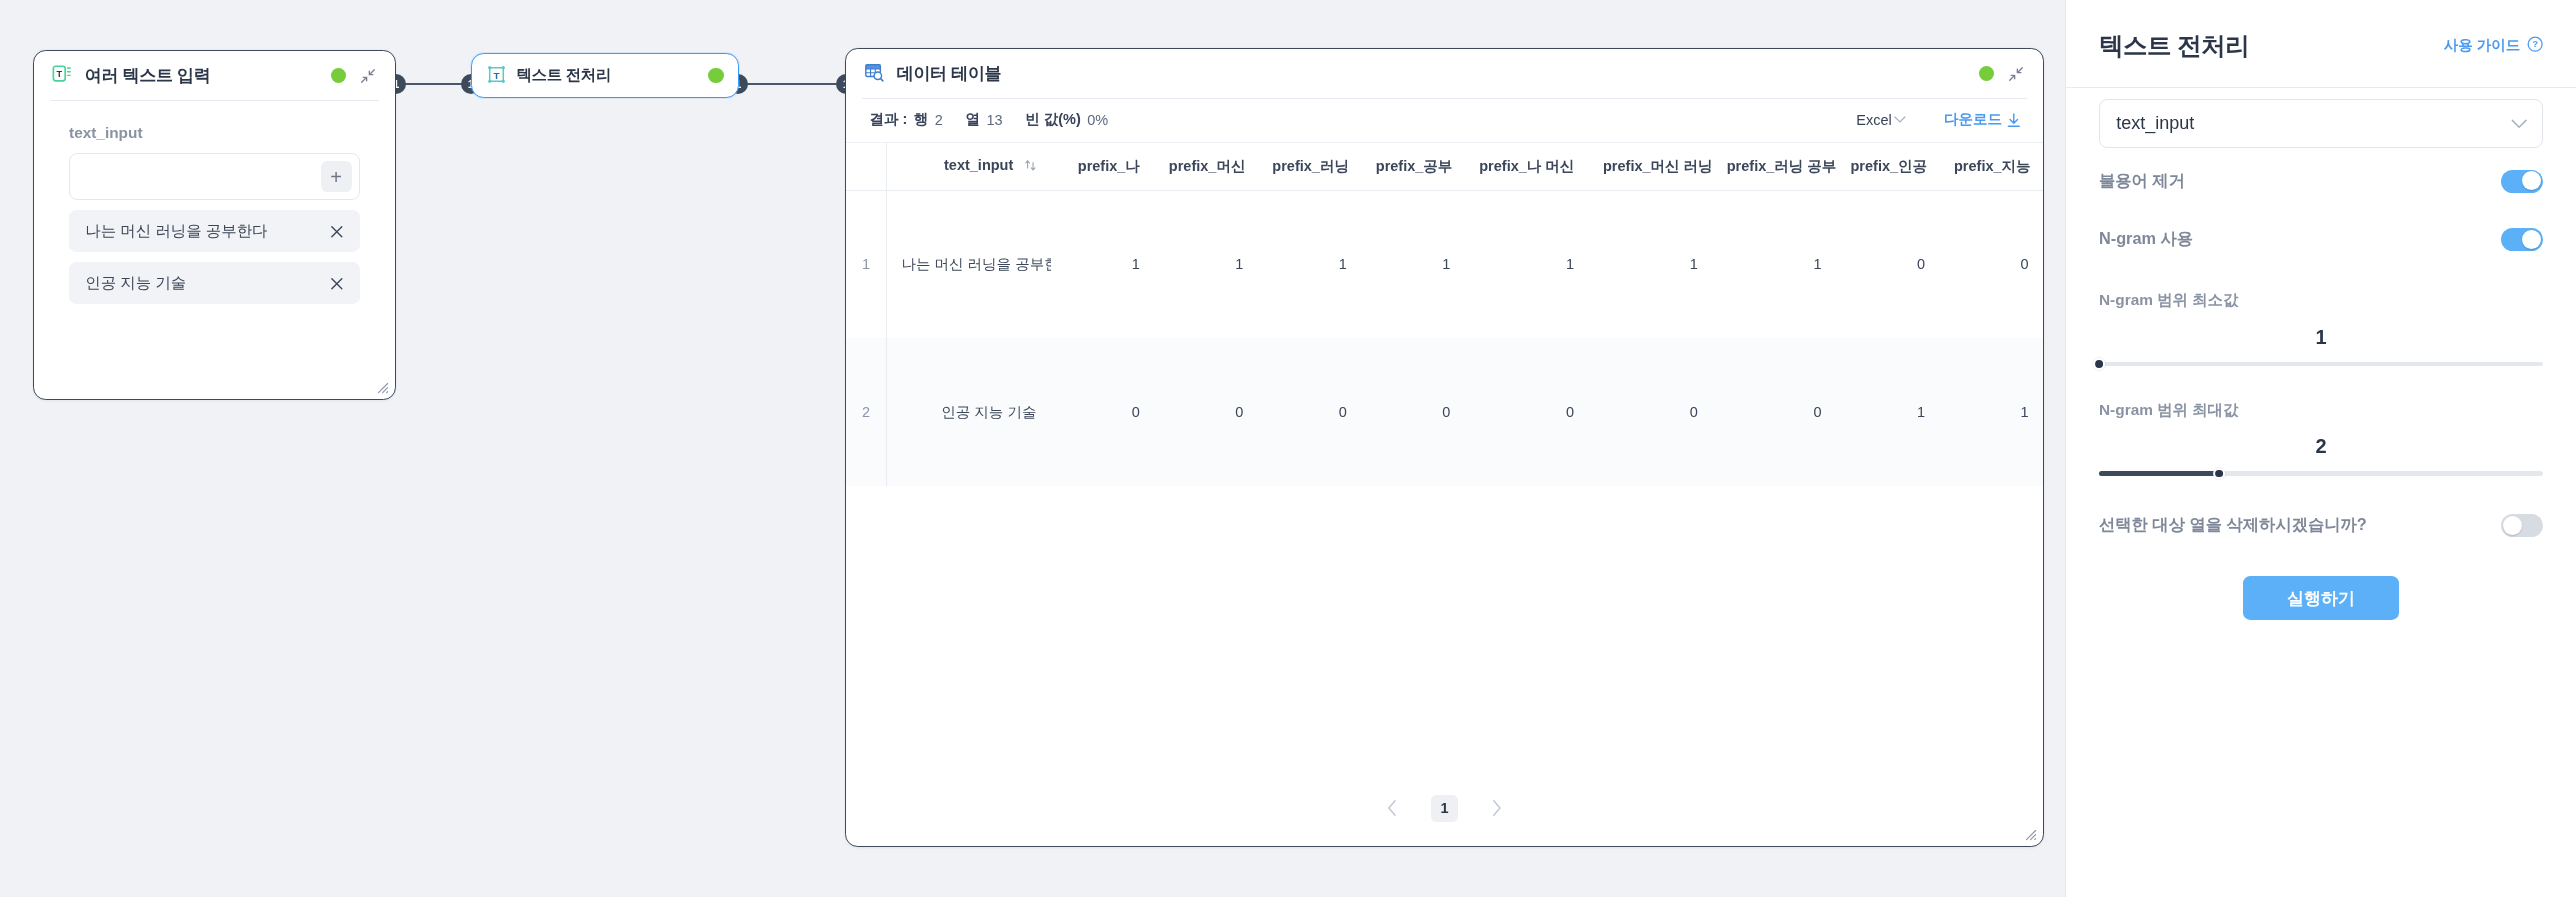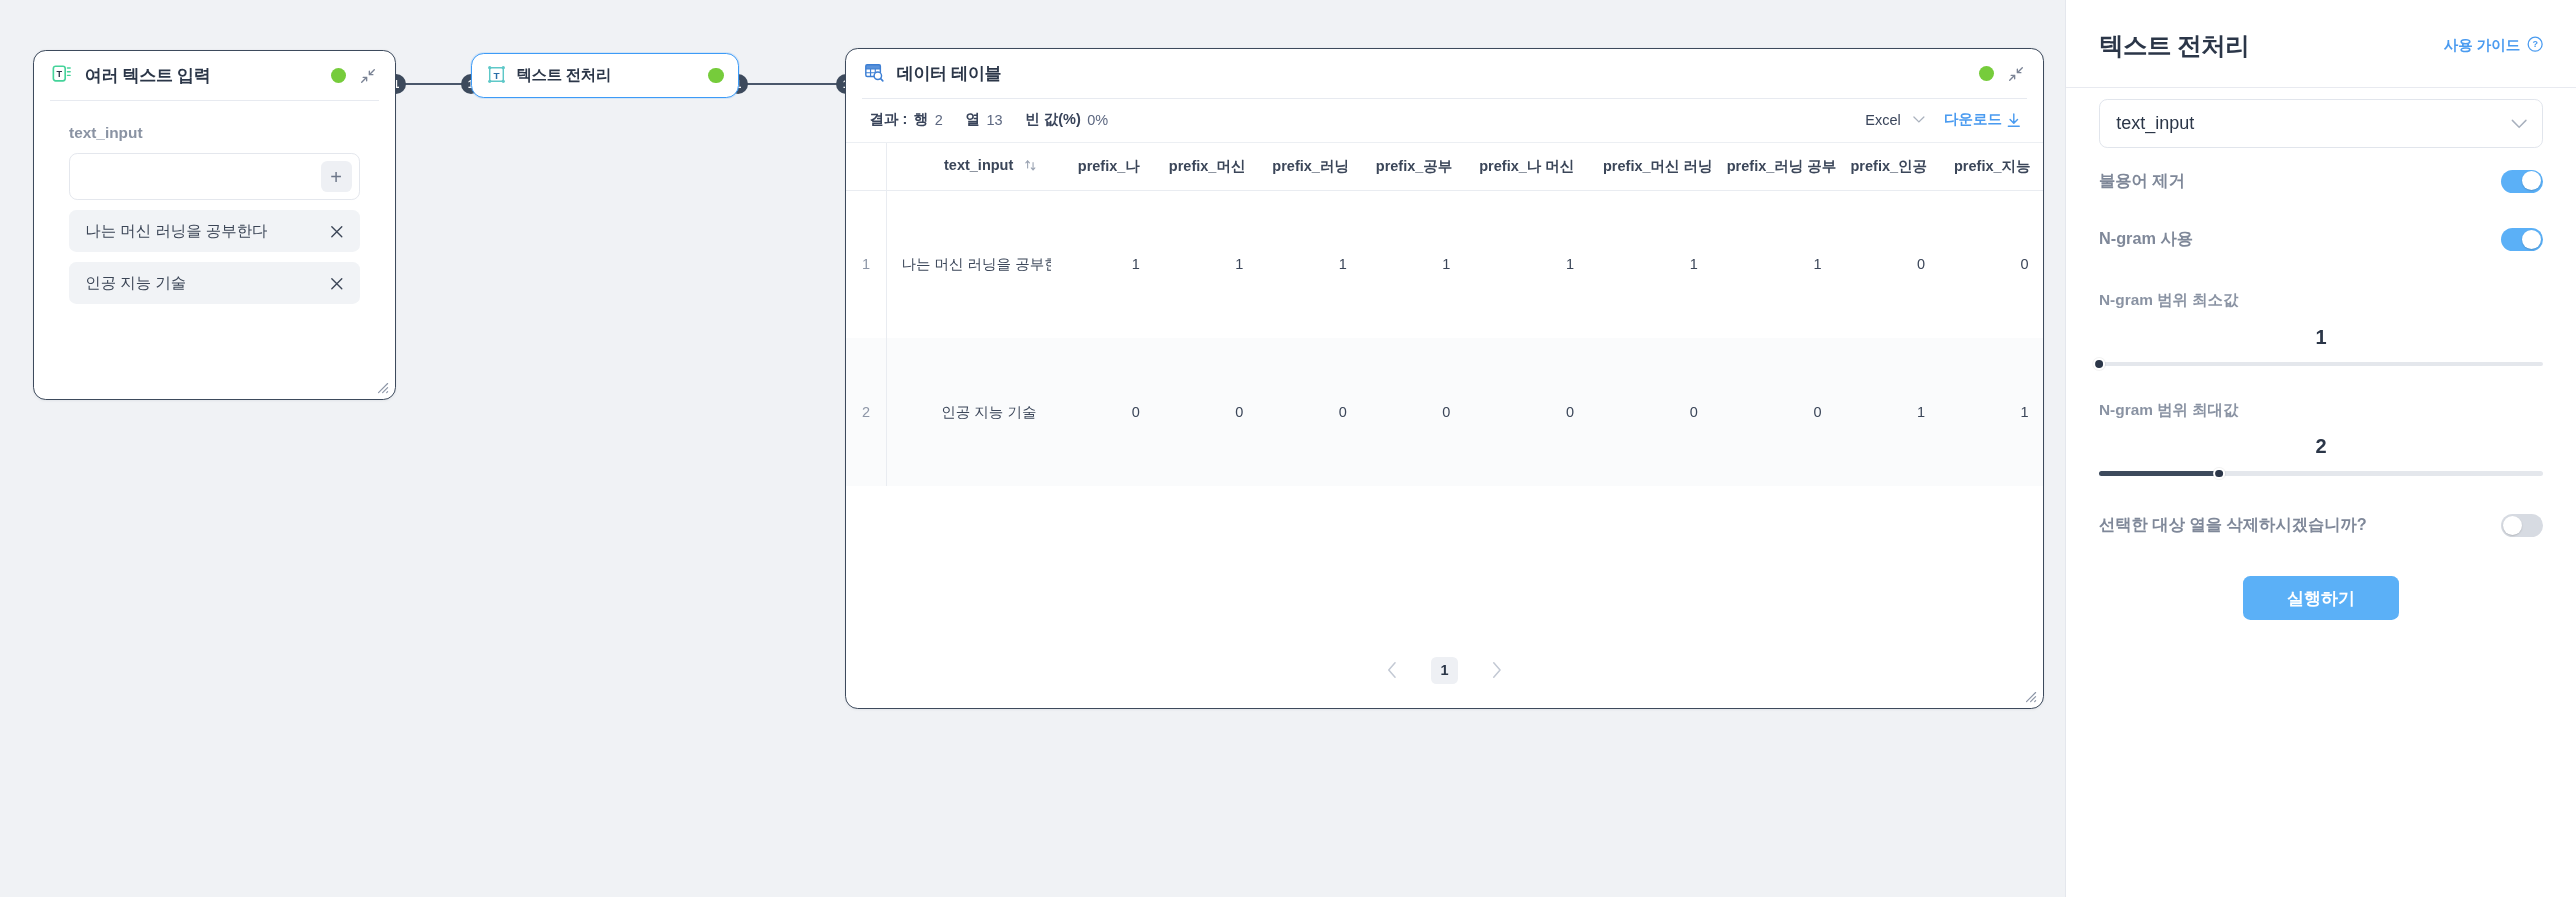--- a/index.html
+++ b/index.html
@@ -111,41 +111,41 @@
 
   
   #node-preproc {
     left: 471px; top: 53px; width: 268px; height: 45px;
   }
   #node-preproc .node-head { height: 100%; padding: 0 14.5px; gap: 11px; }
   #node-preproc .node-title { font-size: 15.4px; }
 
   
   #node-datatable {
-    left: 845px; top: 48px; width: 1199px; height: 661px;
+    left: 845px; top: 48px; width: 1199px; height: 799px;
     overflow: hidden;
   }
   .table-meta {
     display: flex; align-items: center;
     height: 42px; padding: 0 22px 0 23.6px;
     gap: 6.4px;
     font-size: 14.5px;
     text-align: right;
   }
   .meta-k { color: #39445a; font-weight: 700; }
   .meta-v { color: #5d6881; margin-right: 16.3px; }
   .table-meta .spacer { flex: 1 1 auto; }
   .excel-sel {
-    display: flex; align-items: center; gap: 12px;
+    display: flex; align-items: center; gap: 2px;
     color: #39445a; font-size: 14.5px; cursor: pointer;
   }
   .dl-link {
     display: flex; align-items: center; gap: 5.4px;
     color: #4a9bf0; font-size: 14.5px; font-weight: 600;
-    margin-left: 13px; cursor: pointer;
+    margin-left: 32px; cursor: pointer;
   }
 
   
   .tbl-wrap {
     position: absolute; left: 0; right: 0;
     top: 93px; bottom: 76px;
     overflow: hidden;
     border-top: 0.9px solid #eceff3;
   }
   table.dt { border-collapse: collapse; width: 100%; table-layout: fixed; }

